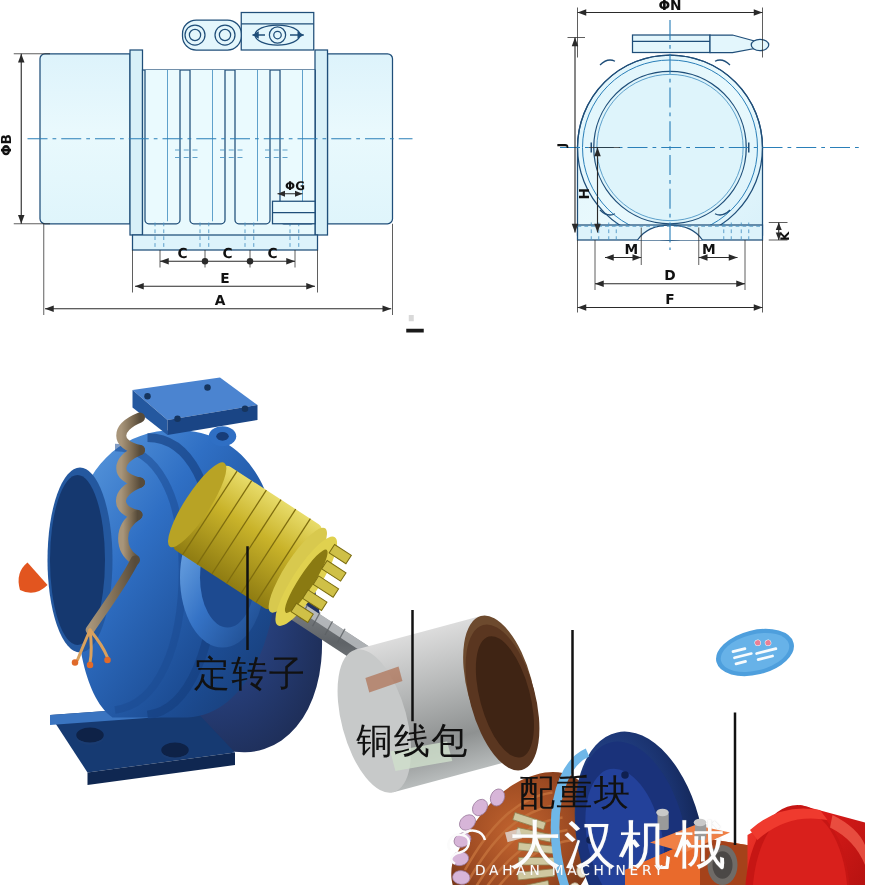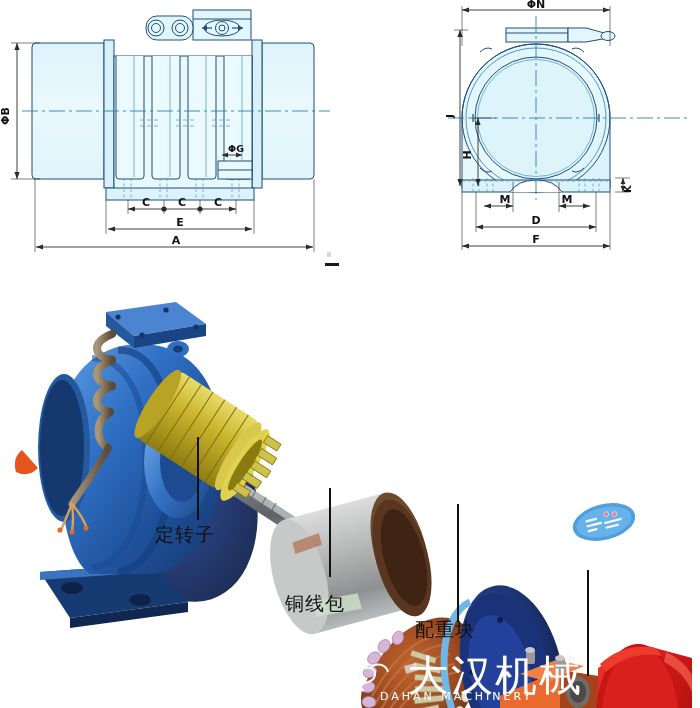--- a/index.html
+++ b/index.html
@@ -23,24 +23,24 @@
   
   #stray-dash{position:absolute;left:325px;top:263px;width:14px;height:3px;background:#1a1a1a;}
   #stray-dot{position:absolute;left:327px;top:252px;width:4px;height:5px;background:#d9d9d9;}
 
   
   #photo{position:absolute;left:0;top:272px;width:700px;height:436px;background:#fff;}
   #photo svg{display:block;}
 
   
   .callout{position:absolute;font-family:"DejaVu Sans","Liberation Sans",sans-serif;
-           font-size:19px;font-weight:normal;color:#111;letter-spacing:1px;
+           font-size:29px;font-weight:normal;color:#111;letter-spacing:1px;
            white-space:nowrap;line-height:1;}
   #lbl-rotor{left:155px;top:525px;}
-  #lbl-coil{left:285px;top:594px;text-align:right;}
+  #lbl-coil{left:285px;top:578px;text-align:right;}
   #lbl-weight{left:415px;top:620px;}
   #lbl-cover{left:553px;top:673px;margin-top:40px;}
 
   
   #watermark{position:absolute;left:352px;top:648px;width:260px;height:58px;
              pointer-events:none;}
   #wm-cn{position:absolute;left:55px;top:0px;font-size:42px;color:#fdfdfd;
          font-family:"DejaVu Sans","Liberation Sans",sans-serif;
          text-shadow:0 0 1px rgba(170,170,170,.55);white-space:nowrap;letter-spacing:2px;}
   #wm-en{position:absolute;left:28px;top:42px;font-size:11px;color:#fcfcfc;

